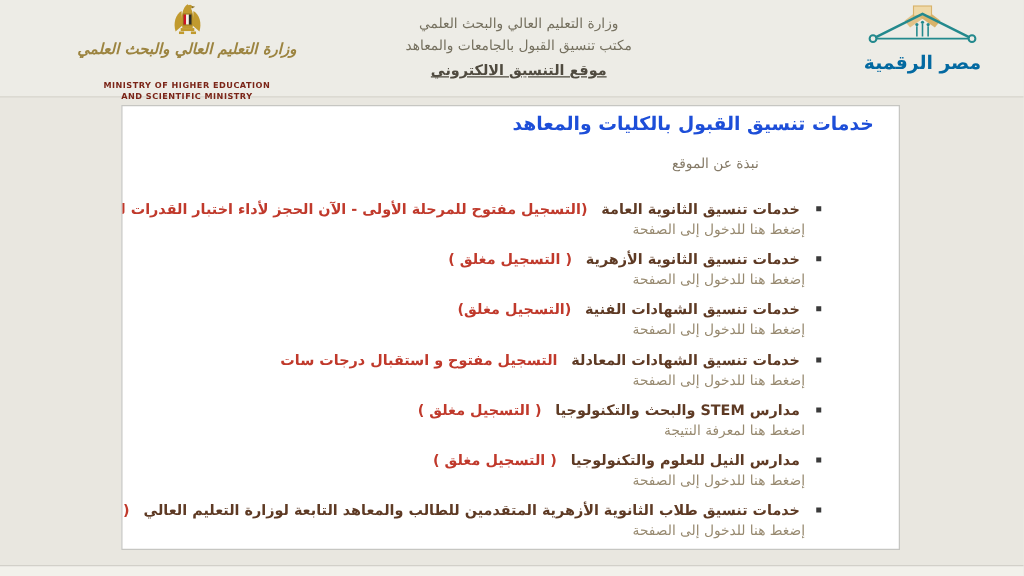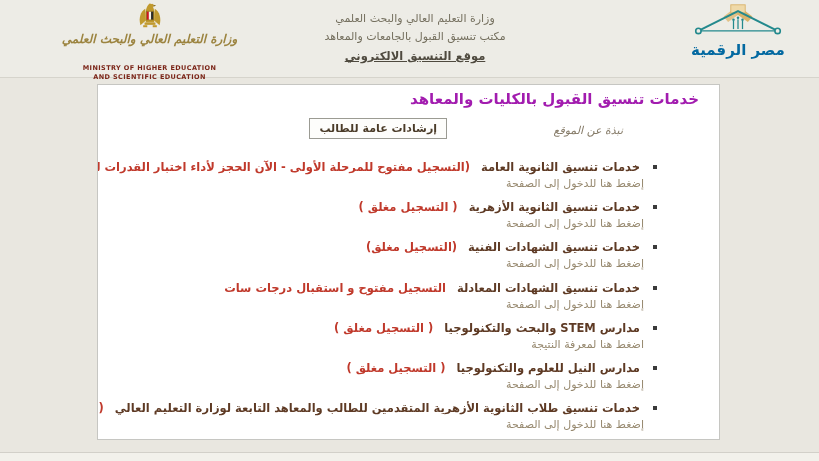--- a/index.html
+++ b/index.html
@@ -15,24 +15,24 @@
   .ministry-en{font-size:6.5px;font-weight:bold;letter-spacing:.4px;color:#7b2518;line-height:1.35;margin-top:18px;}
 
   .header-center{position:absolute;left:300px;top:10px;width:230px;text-align:center;color:#75705f;font-size:11px;line-height:1.6;}
   .header-center .l3{display:inline-block;font-weight:bold;color:#4f4a3f;text-decoration:underline;font-size:11.5px;margin-top:2px;}
 
   .degypt{position:absolute;right:26px;top:3px;width:110px;text-align:center;}
   .degypt-label{color:#0369a1;font-weight:bold;font-size:15px;margin-top:0px;line-height:1;}
 
   
   .panel{position:absolute;left:97px;top:84px;width:623px;height:356px;background:#ffffff;border:1px solid #c6c6c2;box-sizing:border-box;overflow:hidden;}
-  .page-title{direction:rtl;text-align:right;padding:5px 20px 0 20px;font-size:15px;font-weight:bold;color:#a21caf;white-space:nowrap;}
+  .page-title{direction:rtl;text-align:right;padding:5px 20px 0 20px;font-size:15px;font-weight:bold;color:#1d4ed8;white-space:nowrap;}
 
   .links-row{position:relative;height:30px;margin-top:10px;}
-  .about-link{position:absolute;right:96px;top:6px;font-size:11px;color:#857a67;direction:rtl;white-space:nowrap;font-style:italic;}
+  .about-link{position:absolute;right:112px;top:6px;font-size:11px;color:#857a67;direction:rtl;white-space:nowrap;}
   .guide-link{position:absolute;right:272px;top:0px;font-size:11px;font-weight:bold;color:#4a3b28;border:1px solid #9b9b93;padding:3px 9px;direction:rtl;white-space:nowrap;background:#fdfdfb;}
 
   .svc-list{direction:rtl;margin-top:12px;padding:0 62px 0 20px;}
   .svc{margin-bottom:9px;}
   .svc-line{font-size:11.5px;font-weight:bold;color:#5e3a24;white-space:nowrap;line-height:1.3;}
   .svc-bullet{display:inline-block;width:4px;height:4px;background:#3a3a3a;margin-left:9px;vertical-align:2px;}
   .svc-status{color:#c0392b;margin-right:7px;font-weight:bold;}
   .svc-action{font-size:11px;color:#97896f;margin:2px 13px 0 0;line-height:1.3;}
 
   
@@ -56,21 +56,21 @@
         <rect x="18.3" y="14" width="3.3" height="12" fill="#f5f2ea"></rect>
         <rect x="21.6" y="14" width="3.4" height="12" fill="#2b2b2b"></rect>
         <rect x="15" y="13.4" width="10" height="13" fill="none" stroke="#8a6d1f" stroke-width="0.8"></rect>
         <rect x="12" y="30" width="16" height="3.5" fill="#c19a2e"></rect>
         <rect x="10" y="34" width="6" height="3" fill="#c19a2e"></rect>
         <rect x="24" y="34" width="6" height="3" fill="#c19a2e"></rect>
       </svg>
       <div class="ministry-calligraphy">وزارة التعليم العالي والبحث العلمي</div>
       <div class="ministry-en">
         <div>MINISTRY OF HIGHER EDUCATION</div>
-        <div>AND SCIENTIFIC EDUCATION</div>
+        <div>AND SCIENTIFIC MINISTRY</div>
       </div>
     </div>
 
     <div class="header-center" dir="rtl">
       <div>وزارة التعليم العالي والبحث العلمي</div>
       <div>مكتب تنسيق القبول بالجامعات والمعاهد</div>
       <div class="l3">موقع التنسيق الالكتروني</div>
     </div>
 
     <div class="degypt">
@@ -92,21 +92,20 @@
       <div class="degypt-label" dir="rtl">مصر الرقمية</div>
     </div>
   </div>
 
   <div class="panel">
 
     <div class="page-title">خدمات تنسيق القبول بالكليات والمعاهد</div>
 
     <div class="links-row">
       <span class="about-link">نبذة عن الموقع</span>
-      <span class="guide-link">إرشادات عامة للطالب</span>
     </div>
 
     <div class="svc-list">
 
       <div class="svc">
         <div class="svc-line">
           <span class="svc-bullet"></span>
           <span>خدمات تنسيق الثانوية العامة</span>
           <span class="svc-status">(التسجيل مفتوح للمرحلة الأولى - الآن الحجز لأداء اختبار القدرات لعام 2021 )</span>
         </div>

